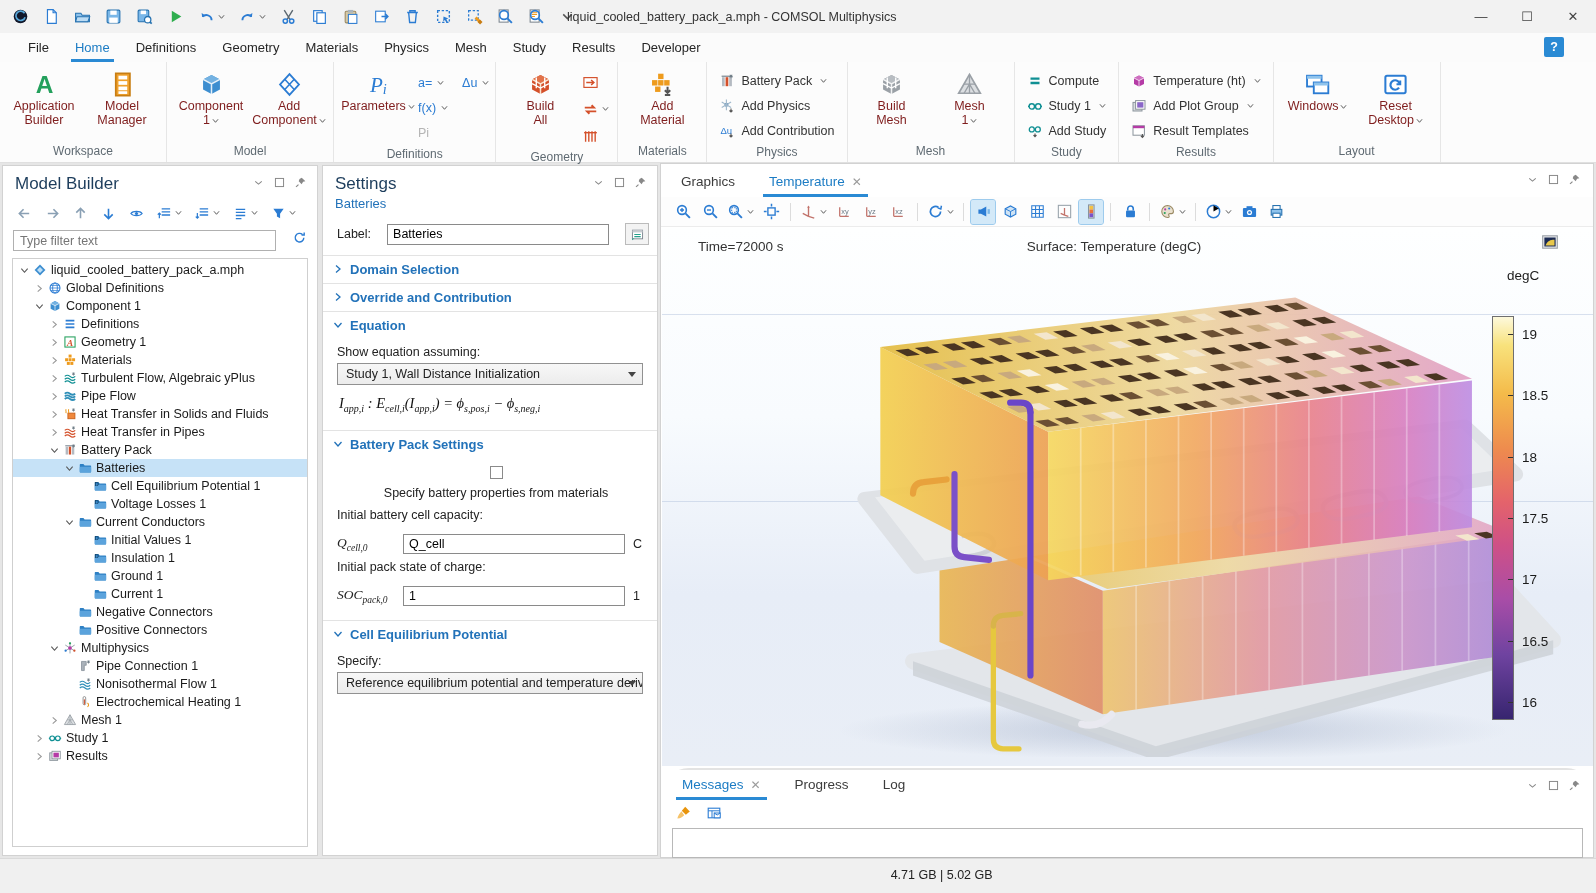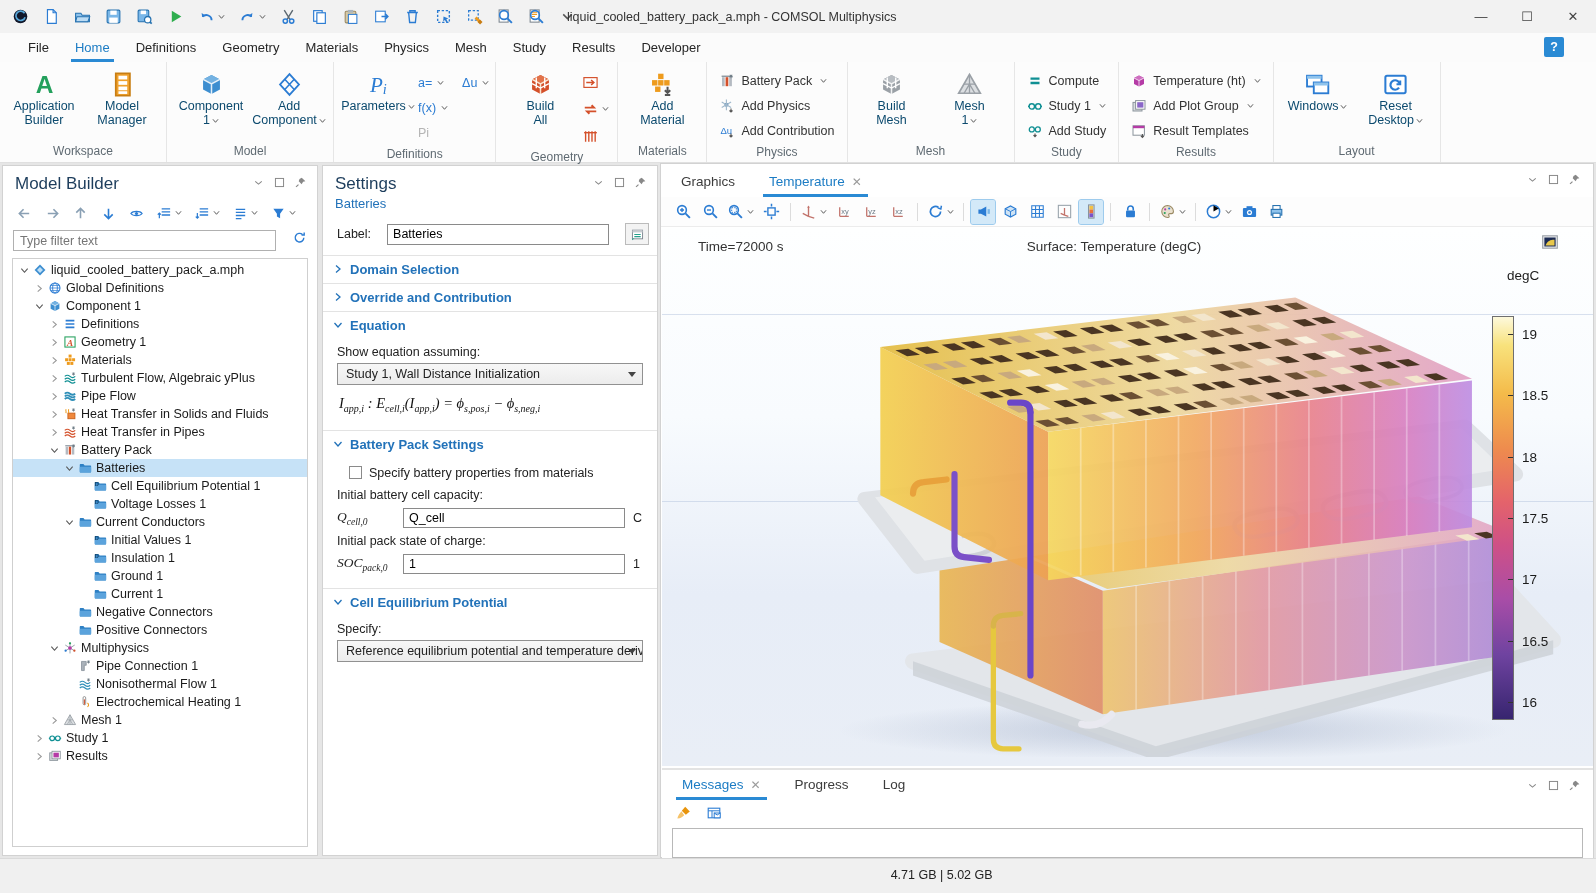--- a/index.html
+++ b/index.html
@@ -27,21 +27,21 @@
     color:#fff; font-weight:bold; display:flex; align-items:center; justify-content:center; border-radius:2px; }
 
   
   #ribbon { position:absolute; left:0; top:62px; width:1596px; height:101px; background:#fcfcfc;
     border-bottom:1px solid #e0e0e0; display:flex; }
   .rgroup { display:flex; flex-direction:column; border-right:1px solid #e6e6e6; padding:2px 6px 0 6px; }
   .rgbody { flex:1; display:flex; align-items:flex-start; gap:2px; }
   .rgcap { height:20px; text-align:center; color:#5f6a72; font-size:12px; line-height:18px; }
   .rbig { display:flex; flex-direction:column; align-items:center; width:76px; padding-top:5px; }
   .rbig .ric { height:30px; display:flex; align-items:center; }
-  .rbig .rlb { text-align:center; line-height:14px; color:#0c4a6e; }
+  .rbig .rlb { text-align:center; line-height:14px; color:#7f1d1d; }
   .rrows { display:flex; flex-direction:column; justify-content:center; padding-top:4px; }
   .rrow { height:25px; display:flex; align-items:center; gap:6px; padding:0 6px; color:#333; white-space:nowrap; }
   .smallgrid { display:grid; grid-template-rows:repeat(3,25px); grid-auto-flow:column; padding-top:6px; column-gap:14px; }
   .sgcell { display:flex; align-items:center; gap:3px; color:#2b7cd3; font-size:12.5px; }
   .sgcell.dis { color:#b5b5b5; }
   .iconcol { display:flex; flex-direction:column; gap:3px; padding-top:6px; }
   .iconcol .qbtn { height:24px; }
   .ddc { margin-left:2px; }
 
   
@@ -74,23 +74,23 @@
   .sechead span { color:#2272b9; font-size:13px; font-weight:bold; }
   .secbody { padding:2px 14px 12px 14px; }
   .flabel { padding:4px 0 4px 0; color:#222; }
   .combo { position:relative; height:22px; background:linear-gradient(#f7f7f7,#ececec);
     border:1px solid #919191; display:flex; align-items:center; padding:0 22px 0 8px;
     white-space:nowrap; overflow:hidden; color:#222; }
   .combo .carrow { position:absolute; right:6px; top:8px; width:0; height:0;
     border-left:4px solid transparent; border-right:4px solid transparent; border-top:5px solid #444; }
   .eq { font-family:"Liberation Serif", serif; font-style:italic; font-size:14.5px; padding:10px 0 4px 2px; color:#111; }
   .eq sub { font-size:10px; }
-  .chkrow { display:flex; align-items:center; gap:7px; padding:6px 0 4px 12px; }
+  .chkrow { display:flex; align-items:center; gap:7px; padding:6px 0 4px 12px;flex-direction:column; }
   .chk { width:13px; height:13px; border:1px solid #8a8a8a; background:#fff; flex:none; }
-  .frow { display:flex; align-items:center; gap:8px; padding:2px 0; }
+  .frow { display:flex; align-items:center; gap:8px; padding:2px 0;margin-top:6px; }
   .fsym { width:58px; font-family:"Liberation Serif",serif; font-style:italic; font-size:13.5px; flex:none; }
   .fsym sub { font-size:9.5px; }
   .frow input { flex:1; height:20px; border:1px solid #8a8a8a; padding:0 5px; font-size:12.5px;
     font-family:"Liberation Sans",sans-serif; }
   .funit { width:10px; text-align:left; flex:none; }
 
   
   #gfx { position:absolute; left:660px; top:163px; width:934px; height:695px; background:#fff;
     border:1px solid #d2d2d2; }
   .tabbar { height:33px; display:flex; align-items:flex-end; padding-left:20px; gap:34px; position:relative;
@@ -111,21 +111,21 @@
   #timelbl { position:absolute; left:36px; top:11px; font-size:13.5px; color:#333; }
   #plottitle { position:absolute; left:452px; top:11px; transform:translateX(-50%); font-size:13.5px; color:#333; }
   #insetic { position:absolute; right:34px; top:5px; }
   #cbar { position:absolute; left:830px; top:88px; width:100px; height:404px; }
   #cbar .bar { position:absolute; left:0; top:0; width:22px; height:404px; border:1px solid #6f6f6f; }
   #cbar .tick { position:absolute; left:30px; transform:translateY(-50%); font-size:13.5px; color:#1b1b1b; }
   #cbar .tm { position:absolute; left:16px; width:5px; height:1px; background:#333; }
   #cbunit { position:absolute; left:845px; top:40px; font-size:13.5px; color:#1b1b1b; }
 
   
-  #msgs { position:absolute; left:1px; top:604px; width:931px; height:90px; border-top:2px solid #e3e3e3; background:#fff; }
+  #msgs { position:absolute; left:1px; top:604px; width:931px; height:90px; border-top:2px solid #e3e3e3; background:#fff;border-radius:27px; }
   #msgtools { height:26px; display:flex; align-items:center; gap:10px; padding-left:12px; }
   #msgbox { margin:2px 10px 0 10px; height:30px; border:1px solid #b8b8b8; background:#fff; }
 
   
   #statusbar { position:absolute; left:0; top:858px; width:1596px; height:35px; background:#f0f0f0;
     border-top:1px solid #dadada; }
   #statusmem { position:absolute; left:59%; top:9px; transform:translateX(-50%); color:#222; font-size:12.5px; }
 </style>
 </head>
 <body>

